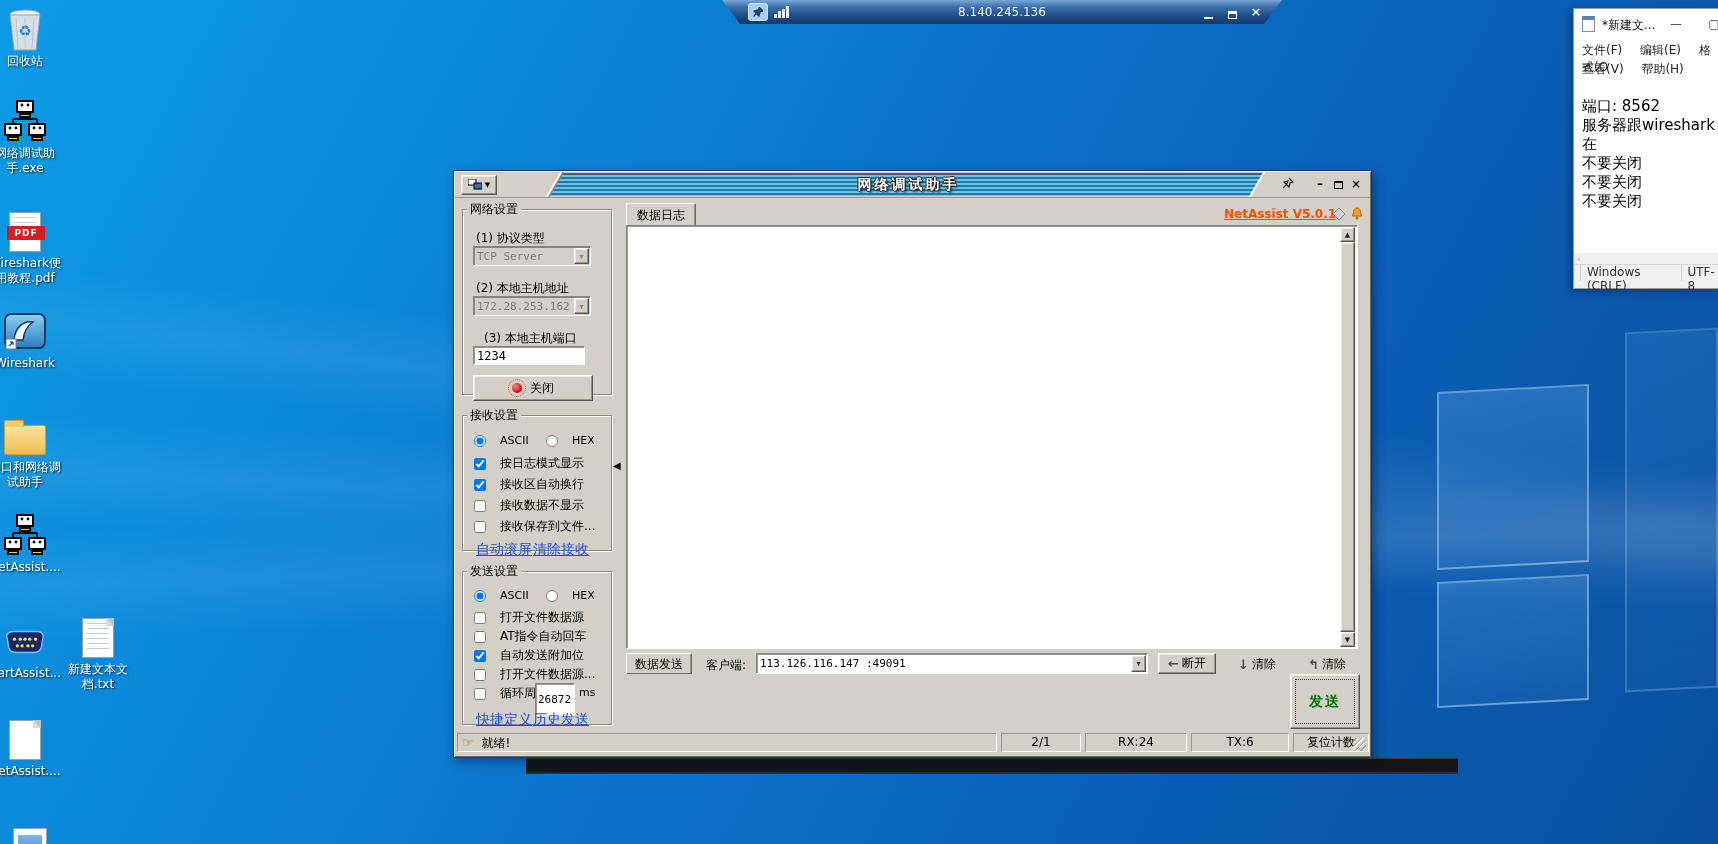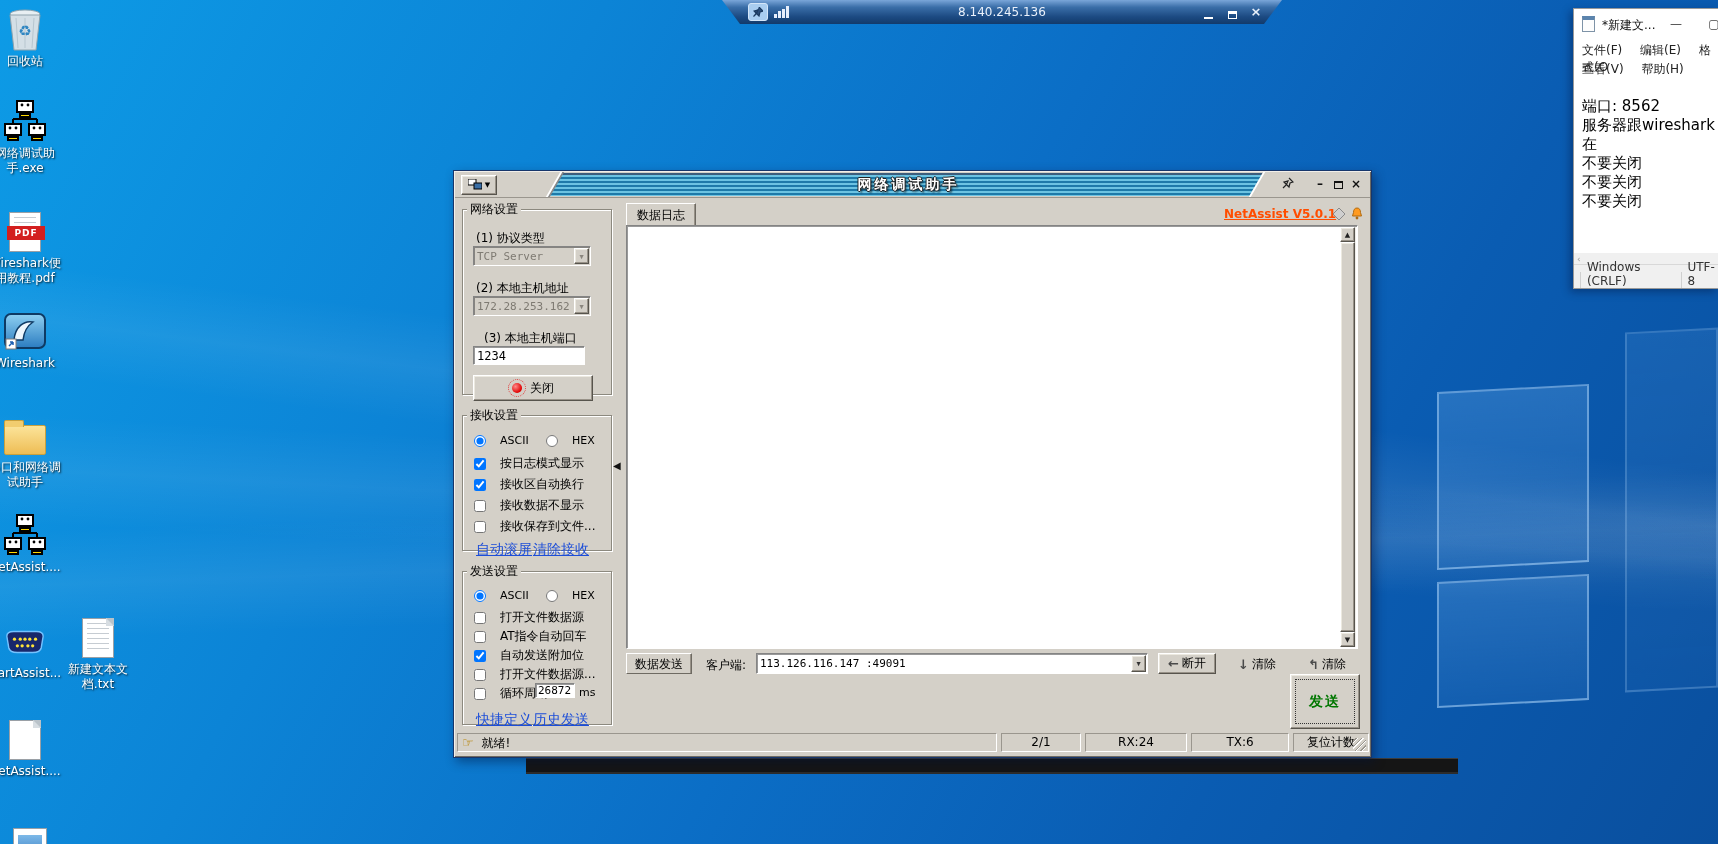--- a/index.html
+++ b/index.html
@@ -126,21 +126,21 @@
   .np-name { position:absolute; left:28px; top:8px; color:#111; }
   .np-ctl { position:absolute; top:4px; width:28px; height:22px; text-align:center; line-height:22px; color:#444; cursor:pointer; }
   .np-menu span { margin-right:14px; color:#222; cursor:pointer; }
   .np-row1 { position:absolute; left:8px; top:33px; }
   .np-row2 { position:absolute; left:8px; top:52px; }
   .np-body { position:absolute; left:8px; top:88px; right:0; font-size:15px; color:#000;
     line-height:19px; white-space:pre-line; }
   .np-hscroll { position:absolute; left:0; right:0; top:244px; height:13px; background:#f0f0f0;
     color:#9a9a9a; font-size:9px; line-height:13px; padding-left:3px; }
   .np-status { position:absolute; left:0; right:0; bottom:0; height:24px; background:#f0f0f0;
-    border-top:1px solid #d8d8d8; display:flex; align-items:flex-end; color:#333; }
+    border-top:1px solid #d8d8d8; display:flex; align-items:flex-start; color:#333; }
   .np-status .sep { width:1px; height:16px; background:#d0d0d0; margin:0 6px; }
 
   #behindstrip { position:absolute; left:526px; top:758px; width:932px; height:16px;
     background:#151515; border-top:1px solid #3c3c3c; border-bottom:2px solid #2c2c2c; }
   .grip { position:absolute; right:2px; bottom:2px; width:13px; height:13px;
     background:repeating-linear-gradient(135deg,transparent 0 2px,#9a968e 2px 3px,#fff 3px 4px); }
 
   .statusbar { position:absolute; left:3px; top:562px; right:3px; height:20px; }
   .readyico { color:#b8860b; font-size:13px; margin:0 4px; }
 </style>
@@ -421,21 +421,21 @@
         <span class="lbl">自动发送附加位</span>
       </label>
       <label class="cbrow" style="top:86px">
         <input type="checkbox" style="">
         <span class="lbl">打开文件数据源...</span>
       </label>
       <label class="cbrow" style="top:105px">
         <input type="checkbox" style="">
         <span class="lbl">循环周期</span>
       </label>
-      <input class="tbox sunk" style="left: 72px; top: 103px; width: 40px; height: 15px; font-size: 11px; padding: 1px 2px;" value="26872">
+      <input class="tbox sunk" style="left: 72px; top: 103px; width: 40px; height: 33px; font-size: 11px; padding: 1px 2px;" value="26872">
       <span class="alabel" style="left:116px;top:106px;font-size:11px">ms</span>
       <span class="link" style="position:absolute;left:13px;top:131px">快捷定义</span>
       <span class="link" style="position:absolute;left:70px;top:131px">历史发送</span>
     </fieldset>
 
     <div class="splitter">◀</div>
 
     <div class="tab" style="left:172px;top:32px;width:70px;height:23px;line-height:22px">
       <span>数据日志</span>
     </div>

